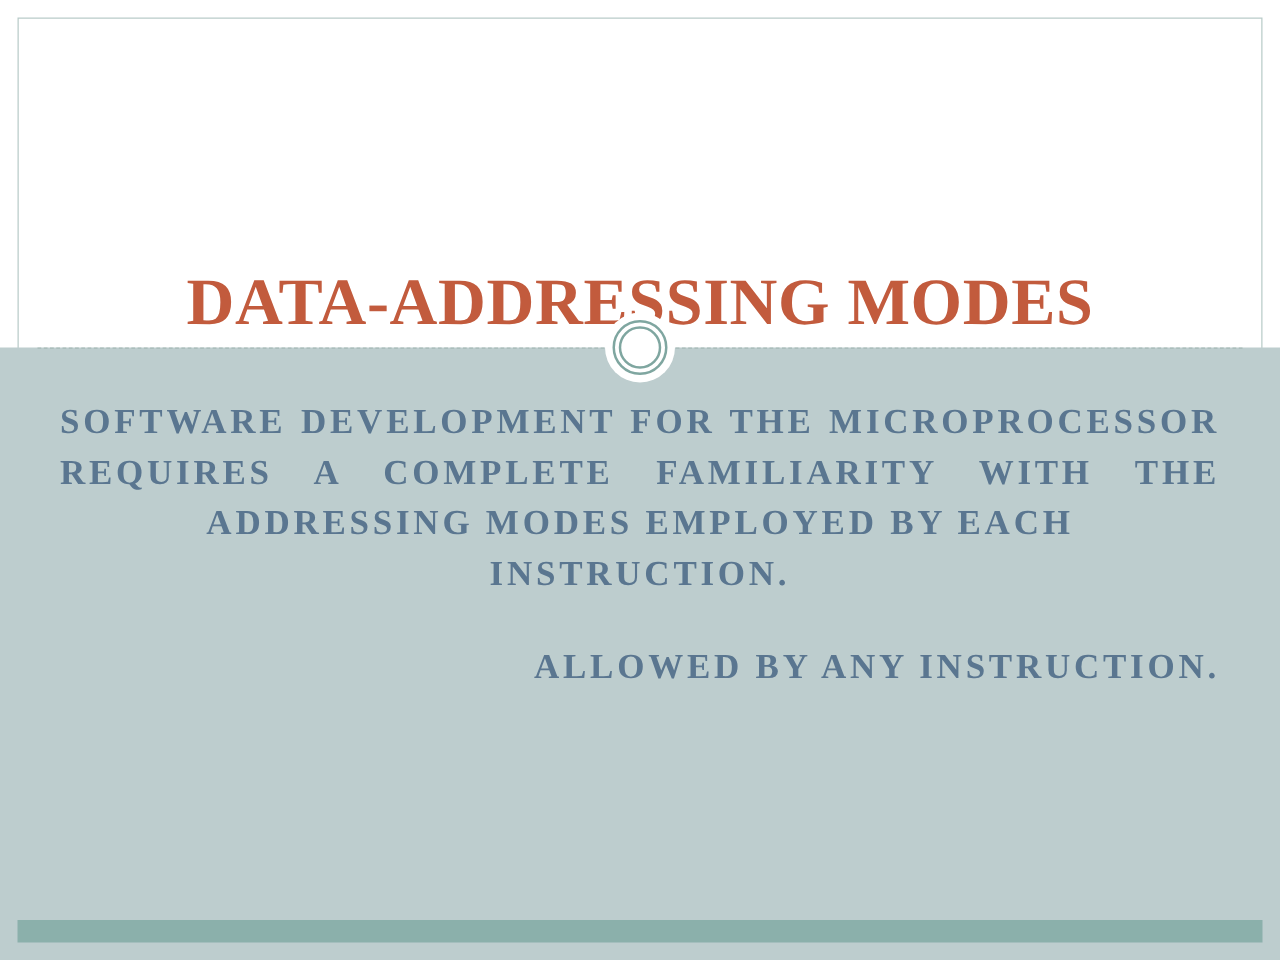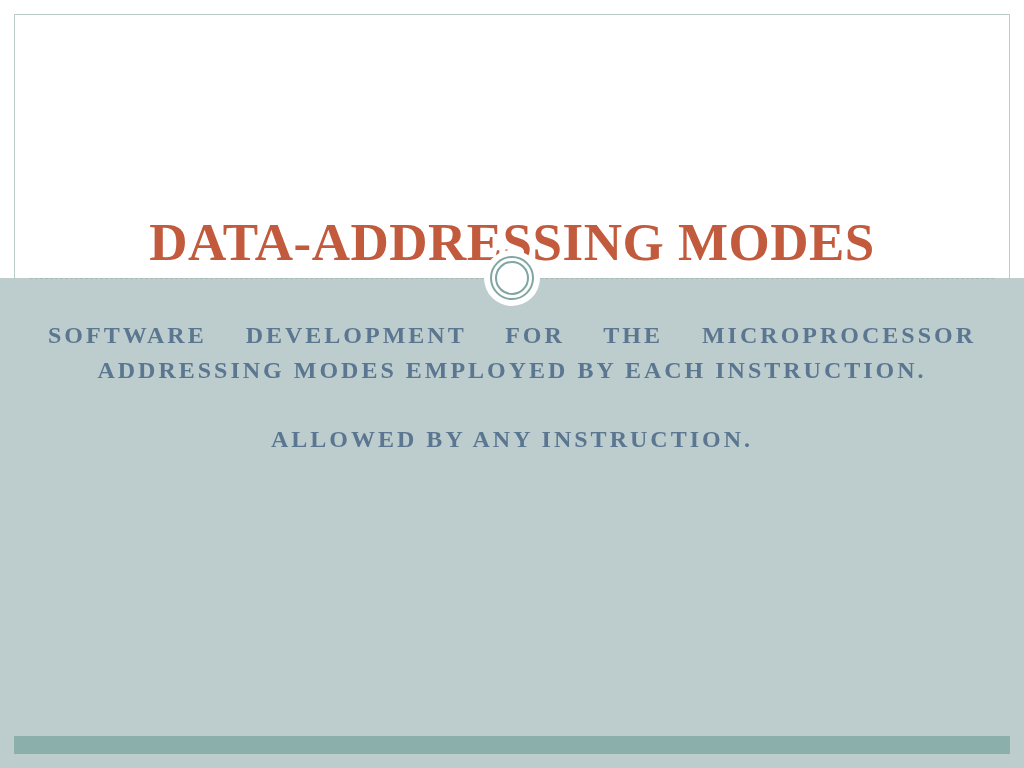--- a/index.html
+++ b/index.html
@@ -79,21 +79,21 @@
 
   .content {
     position: absolute;
     top: 318px;
     left: 48px; right: 48px;
     color: #5a7690;
     font-family: Georgia, 'Times New Roman', serif;
   }
 
   .para {
-    font-size: 24px;
+    font-size: 28px;
     font-weight: 700;
     letter-spacing: 3px;
     line-height: 1.45;
     text-transform: uppercase;
     margin-bottom: 34px;
   }
   .para.left { text-align: left; }
   .line { display: block; }
 
   .footer-bar {
@@ -119,21 +119,22 @@
   <div class="divider-line"></div>
   <div class="divider-circle">
     <div class="ring1">
       <div class="ring2"></div>
     </div>
   </div>
 
   <div class="content">
     <p class="para">
       <span class="line justify-full" style="text-align:justify;text-align-last:justify;display:block">SOFTWARE DEVELOPMENT FOR THE MICROPROCESSOR</span>
+      <span class="line justify-full" style="text-align:justify;text-align-last:justify;display:block">REQUIRES A COMPLETE FAMILIARITY WITH THE</span>
       <span class="line" style="display:block;text-align:center">ADDRESSING MODES EMPLOYED BY EACH INSTRUCTION.</span>
     </p>
     <p class="para">
-      <span class="line" style="display:block;text-align:center">ALLOWED BY ANY INSTRUCTION.</span>
+      <span class="line" style="display:block;text-align:right">ALLOWED BY ANY INSTRUCTION.</span>
     </p>
   </div>
 
   <div class="footer-bar"></div>
 </div>
 
 </body></html>

